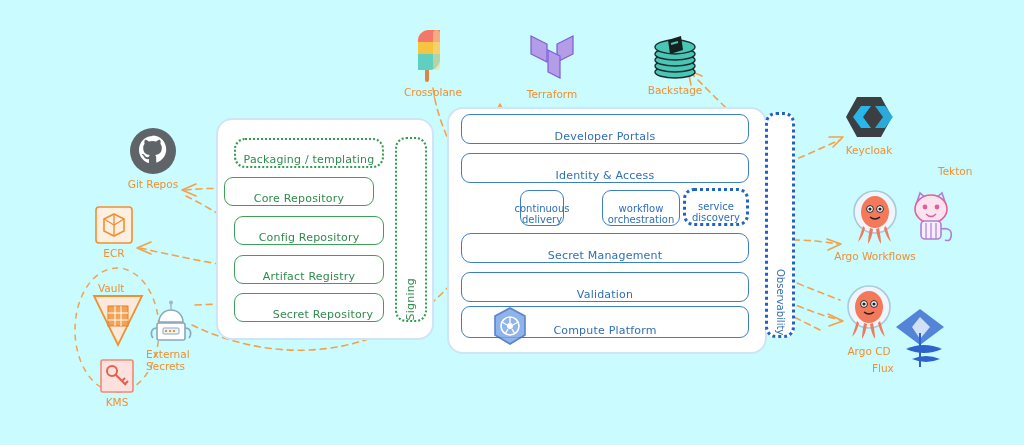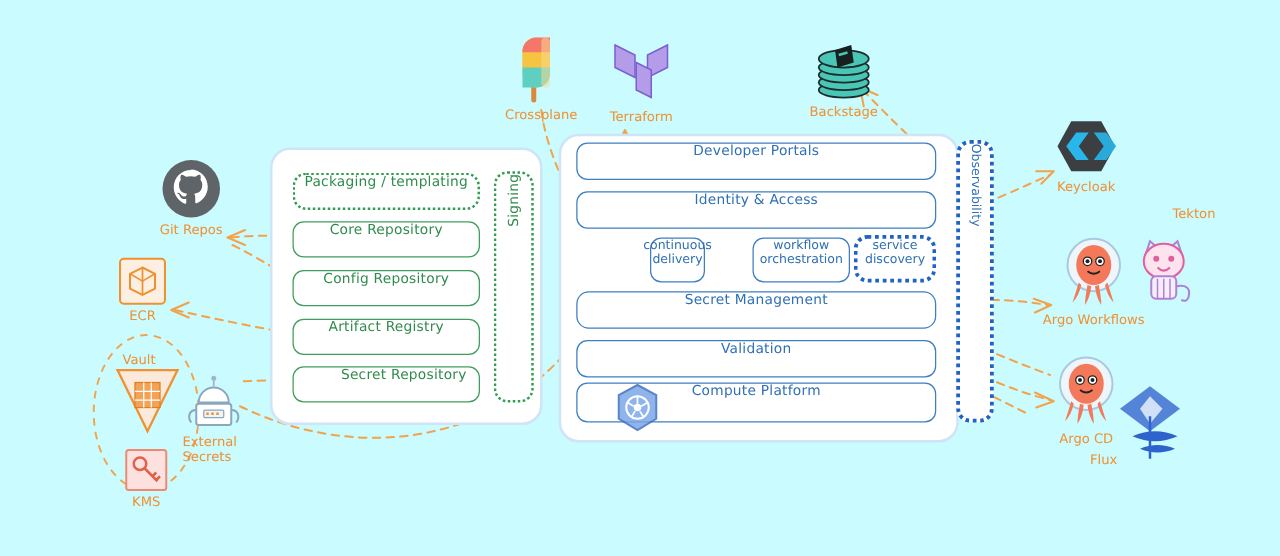--- a/index.html
+++ b/index.html
@@ -29,21 +29,21 @@
     box-sizing: border-box;
   }
   #panel-left  { left: 216px; top: 118px; width: 218px; height: 222px; }
   #panel-right { left: 447px; top: 107px; width: 320px; height: 247px; }
 
   
   .box {
     position: absolute;
     box-sizing: border-box;
     display: flex;
-    align-items: flex-start;
+    align-items: flex-end;
     justify-content: center;
     border-radius: 9px;
     text-align: center;
     line-height: 1.12;
   }
   .box-green {
     border: 1.6px solid #3f9e5c;
     color: #2f8b4c;
     background: #ffffff;
   }
@@ -162,21 +162,21 @@
 
     <ellipse cx="117" cy="330" rx="42" ry="62" fill="none" stroke="#f3a24a" stroke-width="1.5" stroke-dasharray="6 5"></ellipse>
   </svg>
 
   <div id="panel-left" class="panel"></div>
 
   <div class="box box-green-dotted lbl" style="left:234px; top:138px; width:150px; height:30px;">
     <span>Packaging / templating</span>
   </div>
 
-  <div class="box box-green lbl" style="left:234px; top:177px; width:150px; height:29px;">
+  <div class="box box-green lbl" style="left:224px; top:177px; width:150px; height:29px;">
     <span>Core Repository</span>
   </div>
   <div class="box box-green lbl" style="left:234px; top:216px; width:150px; height:29px;">
     <span>Config Repository</span>
   </div>
   <div class="box box-green lbl" style="left:234px; top:255px; width:150px; height:29px;">
     <span>Artifact Registry</span>
   </div>
   <div class="box box-green lbl" style="left:234px; top:293px; width:150px; height:29px;padding-left:28px;">
     <span>Secret Repository</span>
@@ -241,21 +241,21 @@
         <rect x="2" y="2" width="22" height="40" rx="11" fill="#f5c542"></rect>
         <path d="M2,14 A11,11 0 0 1 13,2 L24,2 L24,14 Z" fill="#f4776a"></path>
         <path d="M2,26 L24,26 L24,14 L2,14 Z" fill="#f5c542"></path>
         <path d="M2,26 L24,26 L24,31 A11,11 0 0 1 13,42 L2,42 Z" fill="#5ecfc0"></path>
         <rect x="17" y="2" width="7" height="40" rx="3.5" fill="#f8d98f" opacity=".55"></rect>
       </svg>
     </span>
     <span class="ext-label">Crossplane</span>
   </div>
 
-  <div class="ext" style="left:478px; top:30px; width:70px;">
+  <div class="ext" style="left:517px; top:30px; width:70px;">
     <span class="icon-wrap">
       <svg width="50" height="56" viewBox="0 0 50 56">
         <g fill="#b49ce8" stroke="#7b5fd0" stroke-width="1.2">
           <polygon points="4,6 20,14 20,32 4,24"></polygon>
           <polygon points="46,6 30,14 30,32 46,24"></polygon>
           <polygon points="21,20 33,26 33,48 21,42"></polygon>
         </g>
       </svg>
     </span>
     <span class="ext-label">Terraform</span>

